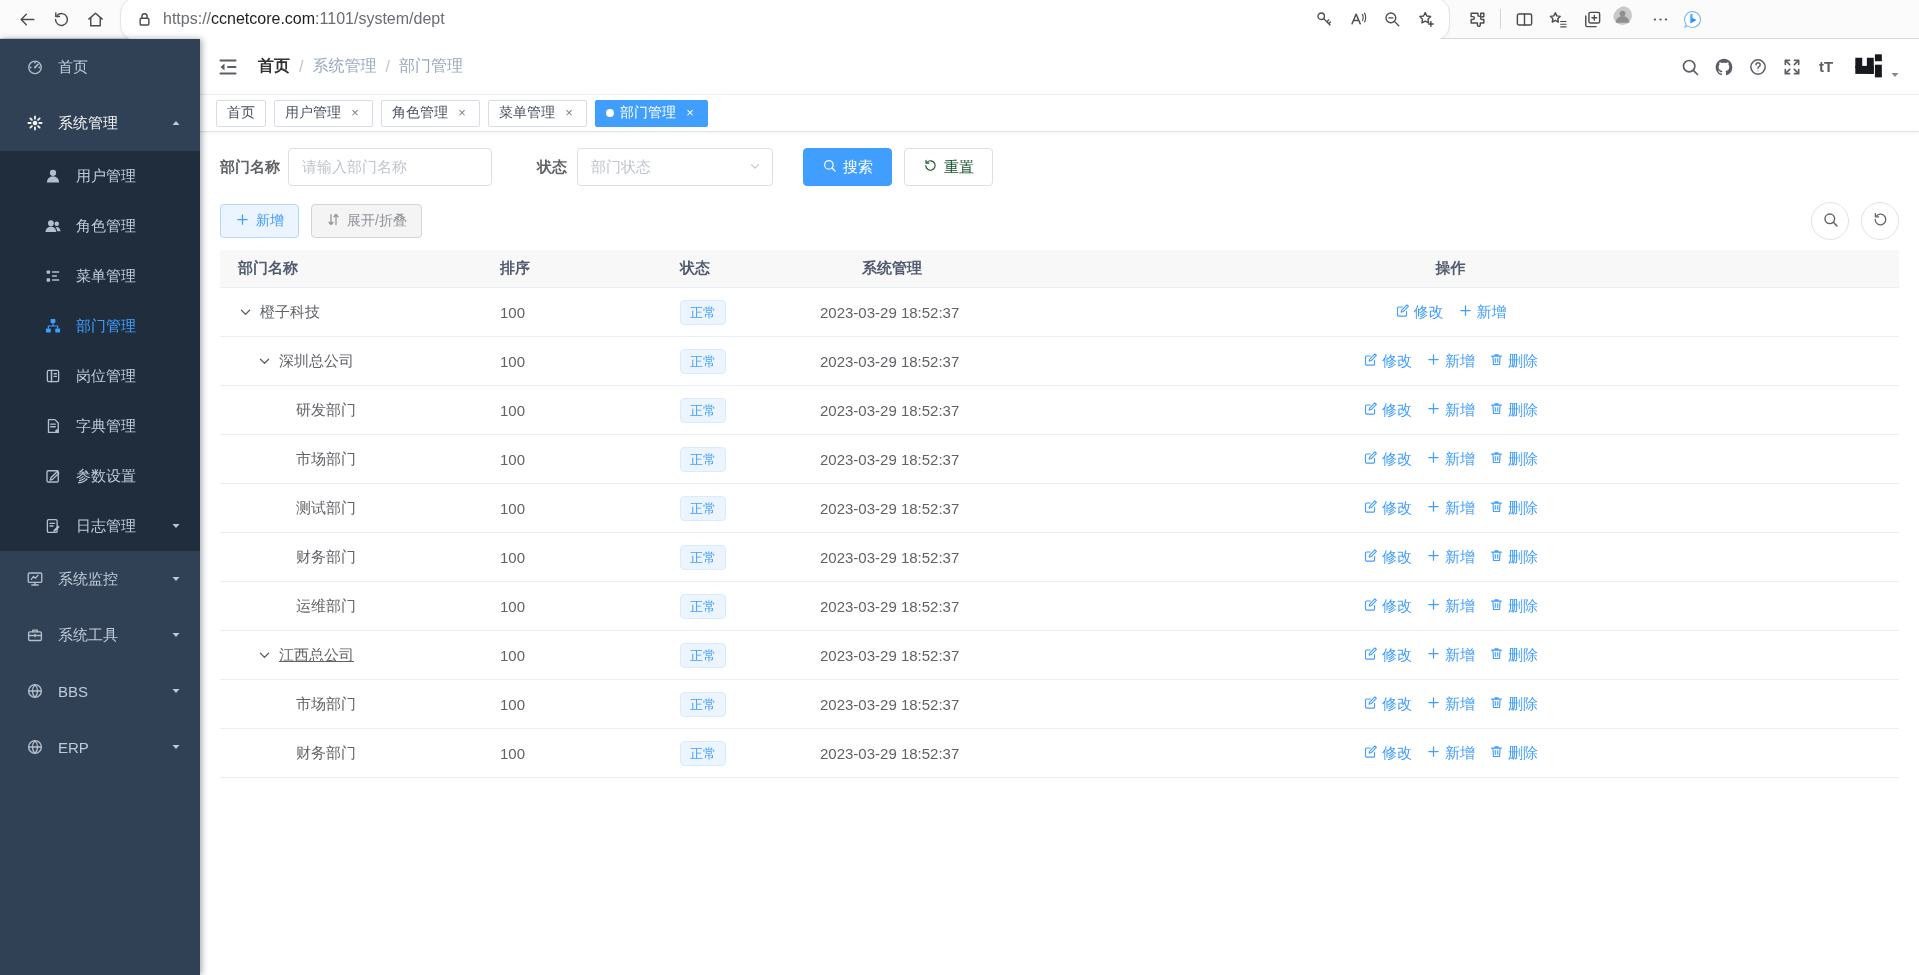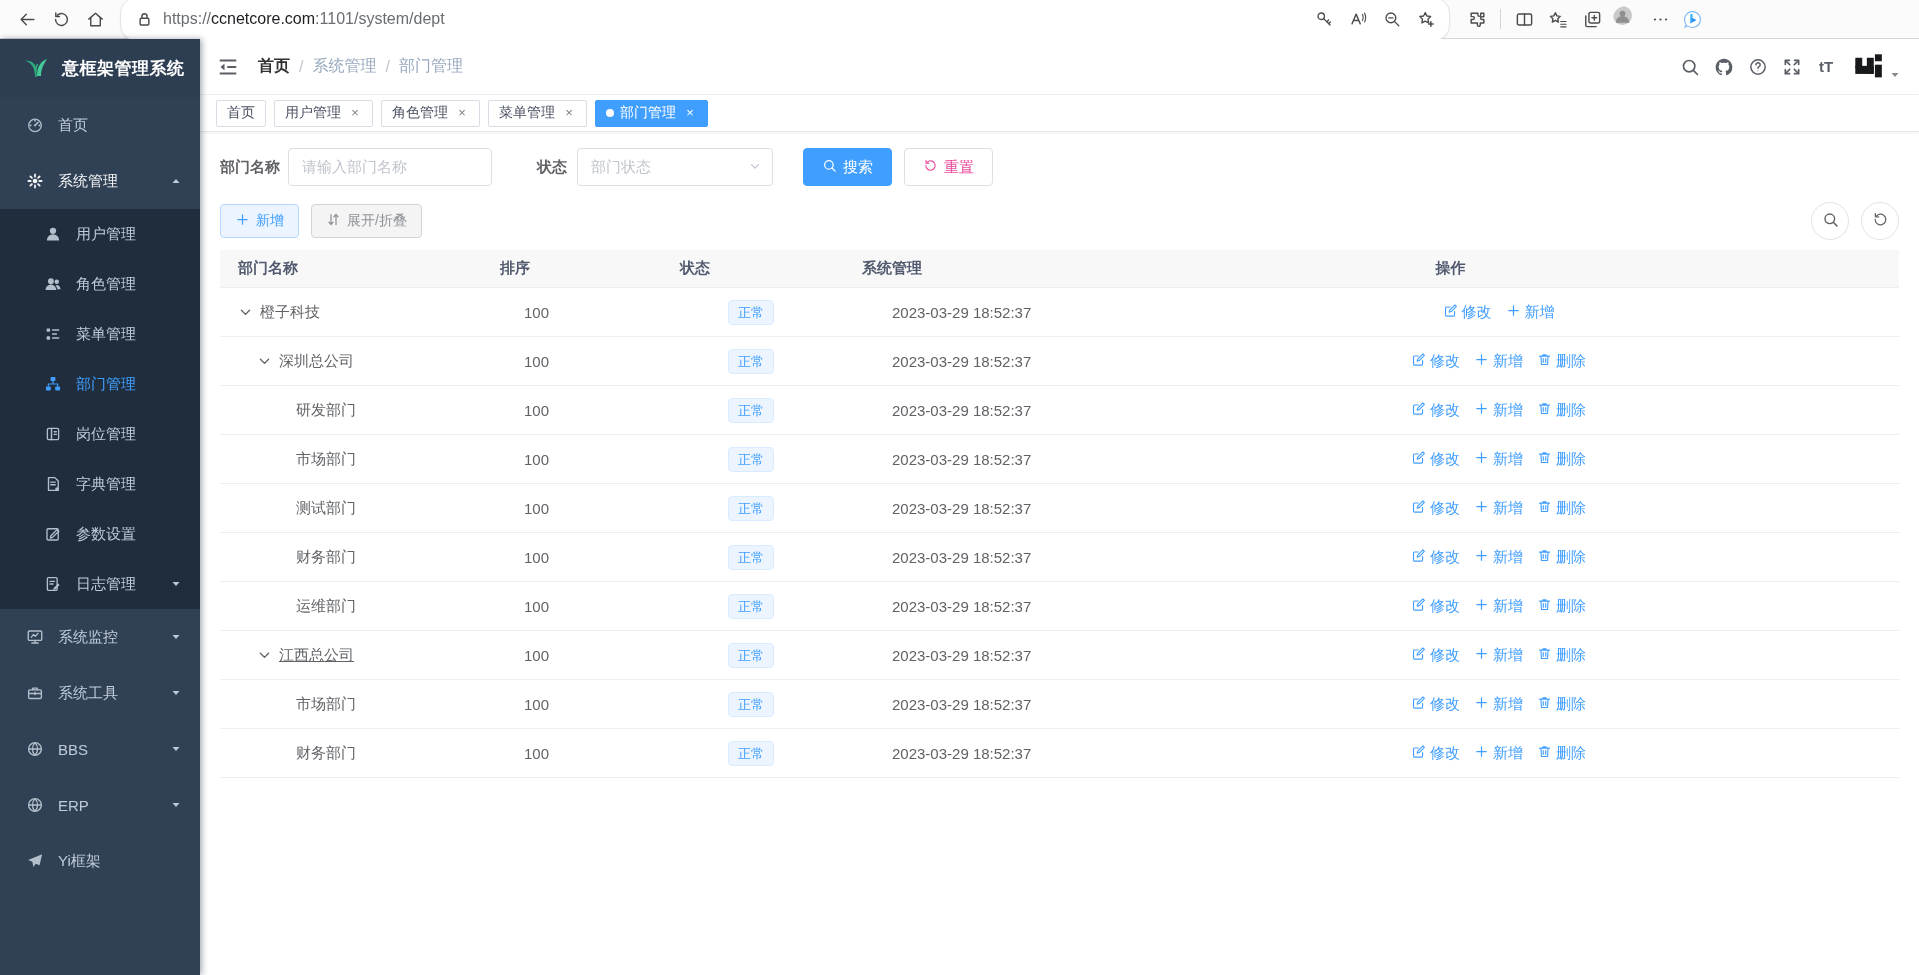--- a/index.html
+++ b/index.html
@@ -70,35 +70,35 @@
 
   .filter-row { display:flex; align-items:center; }
   .f-label { font-size:15px; font-weight:bold; color:#606266; }
   .f-input { width:204px; height:38px; border:1px solid #dcdfe6; border-radius:4px; margin-left:8px; padding:0 13px; display:flex; align-items:center; color:#c0c4cc; font-size:15px; background:#fff; }
   .f-select { width:196px; height:38px; border:1px solid #dcdfe6; border-radius:4px; margin-left:10px; padding:0 10px 0 13px; display:flex; align-items:center; color:#c0c4cc; font-size:15px; justify-content:space-between; background:#fff; cursor:pointer; }
   .f-select svg { width:14px; height:14px; color:#c0c4cc; }
   .gap45 { width:45px; } .gap30 { width:30px; } .gap12 { width:12px; }
   .btn { height:38px; display:inline-flex; align-items:center; justify-content:center; border-radius:4px; font-size:15px; padding:0 18px; cursor:pointer; border:1px solid transparent; }
   .btn svg { width:15px; height:15px; margin-right:6px; }
   .btn-primary { background:#409eff; border-color:#409eff; color:#fff; }
-  .btn-default { background:#fff; border-color:#dcdfe6; color:#ec4899; }
+  .btn-default { background:#fff; border-color:#dcdfe6; color:#14532d; }
 
   .toolbar-row { display:flex; align-items:center; margin-top:16px; }
   .btn-sm { height:34px; font-size:14px; padding:0 14px; }
   .btn-plain-primary { background:#ecf5ff; border-color:#b3d8ff; color:#409eff; }
   .btn-plain-info { background:#f4f4f5; border-color:#d3d4d6; color:#909399; }
   .toolbar-right-circles { margin-left:auto; display:flex; align-items:center; }
   .circle-btn { width:38px; height:38px; border-radius:50%; border:1px solid #e0e3ea; background:#fff; color:#606266; display:flex; align-items:center; justify-content:center; cursor:pointer; margin-left:12px; }
   .circle-btn svg { width:17px; height:17px; }
 
   
   .table { margin-top:10px; font-size:15px; }
   .tr { display:grid; grid-template-columns:262px 180px 150px 300px 1fr; align-items:center; border-bottom:1px solid #ebeef5; }
   .thead { background:#f8f8f9; height:38px; color:#515a6e; font-weight:bold; border-bottom:1px solid #ebeef5; }
-  .tbody-row { height:49px; color:#606266; background:#fff;gap:24px; }
+  .tbody-row { height:49px; color:#606266; background:#fff; }
   .td { padding-left:18px; white-space:nowrap; overflow:hidden; }
   .td.created { padding-left:8px; }
   .th.created { padding-left:50px; }
   .td.actions, .th.actions { display:flex; justify-content:center; padding-right:110px; padding-left:0; }
   .tree-caret { width:15px; height:15px; color:#606266; margin-right:7px; flex:0 0 auto; }
   .tree-caret svg { width:15px; height:15px; display:block; }
   .name-cell { display:flex; align-items:center; }
   .badge { display:inline-block; padding:5px 9px; font-size:13px; line-height:1; color:#409eff; background:#ecf5ff; border:1px solid #d9ecff; border-radius:4px; }
   .action-link { display:inline-flex; align-items:center; color:#409eff; font-size:15px; cursor:pointer; margin:0 7px; text-decoration:none; }
   .action-link svg { width:15px; height:15px; margin-right:4px; }
@@ -213,28 +213,20 @@
           <path d="M12 2a10 10 0 1 1-6 18l-3.4 1.6L4 18A10 10 0 0 1 12 2z" fill="#fff" stroke="#7db8f7" stroke-width="1.4"></path>
           <path d="M9.2 5v12.2l3.4-2 4.4-2.6-3.2-1.5-1.8-.9V5z" fill="url(#cpg)"></path>
         </svg>
       </span>
   </div>
 </div>
 
 <div class="app">
 
   <aside class="sidebar">
-    <div class="logo-row">
-      <span><svg viewBox="0 0 28 28">
-            <path d="M13 24C13 16 9.5 10.5 3 8.5c8 0 11.5 4.5 11.5 10.5z" fill="#2fae7d"></path>
-            <path d="M15 24c0-9 3.5-15 10-17-3.5 5.5-6 10-6 17z" fill="#45c998"></path>
-            <path d="M14 25c-.8-6 .2-10.5 1.5-13" stroke="#2fae7d" stroke-width="1.6" fill="none"></path>
-          </svg></span>
-      <span class="logo-title">意框架管理系统</span>
-    </div>
     <nav class="menu" id="side-menu">
         <div class="menu-item top">
           <span class="mi-icon">
             <svg viewBox="0 0 24 24" fill="none" stroke="currentColor" stroke-width="1.8" stroke-linecap="round" stroke-linejoin="round">
               <circle cx="12" cy="12.5" r="8.3"></circle>
               <path d="M12 12.5l4-4" stroke-width="2"></path>
               <circle cx="12" cy="12.5" r="1.3" fill="currentColor" stroke="none"></circle>
               <path d="M12 6.2v.01M6.2 12.5h.01M17.8 12.5h.01" stroke-width="2.4"></path>
             </svg>
           </span>
@@ -390,28 +382,20 @@
               <circle cx="12" cy="12" r="8.5"></circle>
               <path d="M3.5 12h17M12 3.5c2.3 2.3 3.4 5.2 3.4 8.5s-1.1 6.2-3.4 8.5c-2.3-2.3-3.4-5.2-3.4-8.5S9.7 5.8 12 3.5z"></path>
             </svg>
           </span>
           <span>ERP</span>
           <span class="mi-caret">
             <svg viewBox="0 0 24 24" fill="none" stroke="currentColor" stroke-width="1.8" stroke-linecap="round" stroke-linejoin="round">
               <path d="M5 8l7 8 7-8z" fill="currentColor" stroke="none"></path>
             </svg>
           </span>
-        </div>
-        <div class="menu-item top">
-          <span class="mi-icon">
-            <svg viewBox="0 0 24 24" fill="currentColor">
-              <path d="M21.5 3L2.8 10.8l5.6 2.1 1.5 7.1 3-4.4 5.2 2.1z"></path>
-            </svg>
-          </span>
-          <span>Yi框架</span>
         </div>
       </nav>
   </aside>
 
   <div class="main">
 
     <div class="navbar">
       <span class="hamburger"><svg viewBox="0 0 24 24" fill="none" stroke="currentColor" stroke-width="1.8" stroke-linecap="round" stroke-linejoin="round">
             <path d="M4.5 5.5h15M12 12h7.5M4.5 18.5h15" stroke-width="2"></path>
             <path d="M8.5 8.5L4.5 12l4 3.5z" fill="currentColor" stroke="none"></path>

